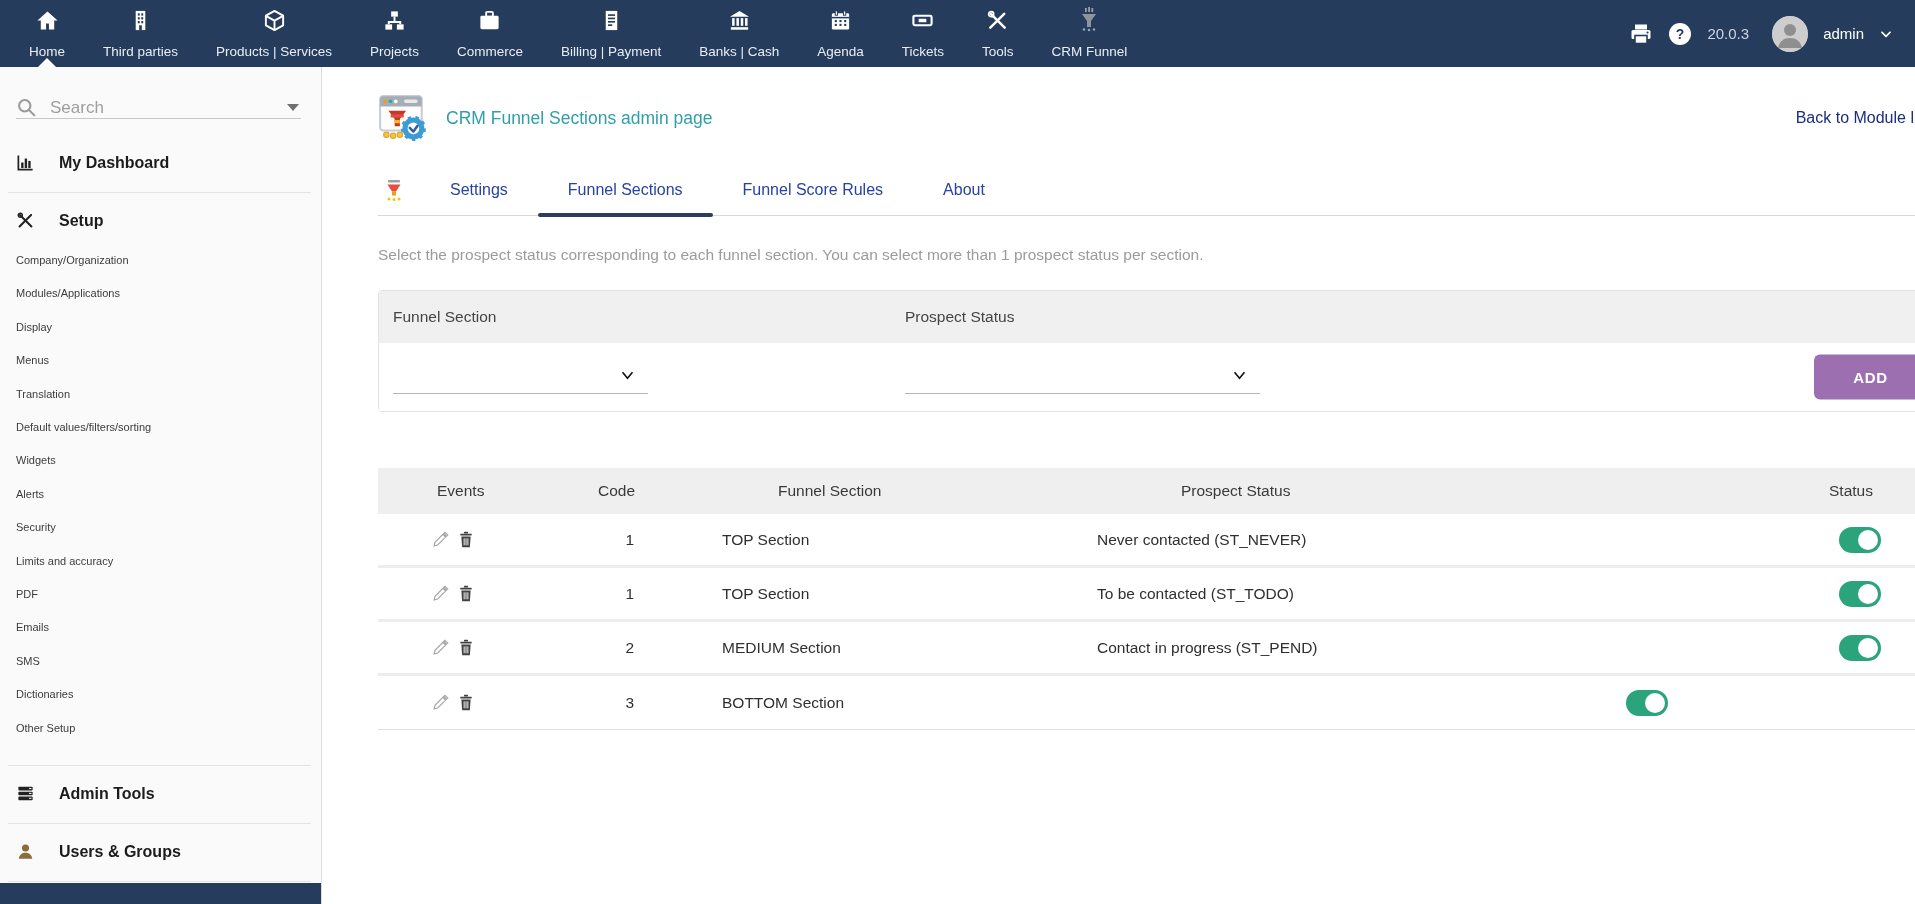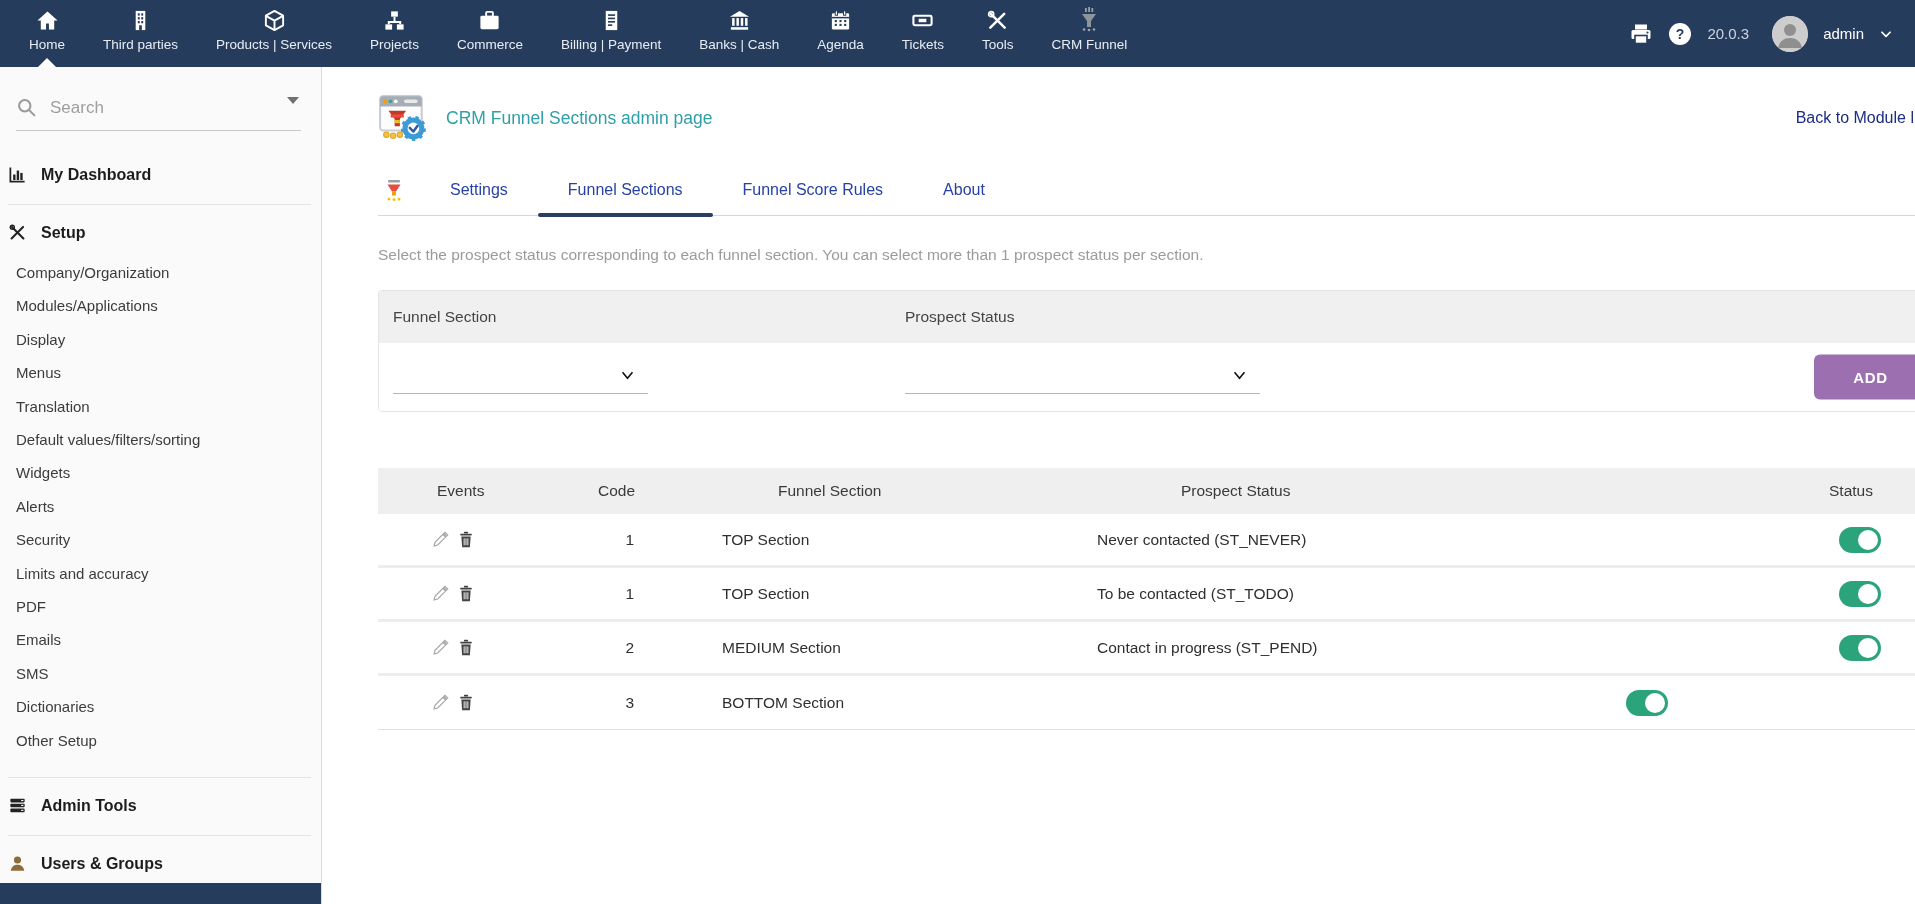--- a/index.html
+++ b/index.html
@@ -3,51 +3,51 @@
 <meta charset="utf-8">
 <style>
   * { box-sizing: border-box; margin: 0; padding: 0; }
   html,body { width:1915px; height:904px; overflow:hidden;
     font-family:"Liberation Sans", sans-serif; background:#fff; }
 
   
   .topnav { height:67px; background:#263c5c; display:flex; align-items:stretch; }
   .nav-items { display:flex; align-items:stretch; padding-left:10px; }
   .nav-item { position:relative; display:flex; flex-direction:column; align-items:center;
-    justify-content:flex-start; padding:6px 19px 8px; cursor:pointer; text-decoration:none; }
+    justify-content:space-between; padding:6px 19px 8px; cursor:pointer; text-decoration:none; }
   .nav-item .nav-icon { height:26px; display:flex; align-items:flex-end; justify-content:center; }
   .nav-item .nav-label { margin-top:5px; font-size:13.5px; color:#e9edf3; white-space:nowrap; }
   .nav-item.active::after { content:""; position:absolute; bottom:0; left:50%;
     transform:translateX(-50%); border-left:9px solid transparent;
     border-right:9px solid transparent; border-bottom:9px solid #ffffff; }
   .nav-right { margin-left:auto; display:flex; align-items:center; gap:15px; padding-right:22px; }
   .nav-version { color:#ccd4e2; font-size:15px; }
   .avatar { width:36px; height:36px; border-radius:50%; background:#cfcfcf; overflow:hidden;
     display:flex; align-items:center; justify-content:center; margin-left:8px; }
   .nav-user { color:#ffffff; font-size:15px; }
 
   
   .layout { display:flex; height:837px; }
 
   
   .sidebar { position:relative; width:322px; background:#fafafa; border-right:1px solid #ddd;
     flex:none; }
-  .search-row { display:flex; gap:13px; margin:30px 20px 0 16px;
-    border-bottom:1px solid #c8c8c8; padding-bottom:12px; }
+  .search-row { display:flex; align-items:center; gap:13px; margin:30px 20px 0 16px;
+    border-bottom:1px solid #c8c8c8; }
   .search-input { border:none; outline:none; background:transparent; flex:1;
     font-size:17px; color:#555; font-family:"Liberation Sans", sans-serif; }
   .search-input::placeholder { color:#9e9e9e; }
   .search-caret { width:0; height:0; border-left:6px solid transparent;
     border-right:6px solid transparent; border-top:7px solid #707070; margin-right:2px; }
-  .side-head { display:flex; align-items:center; gap:14px; padding:0 8px;
+  .side-head { display:flex; align-items:center; gap:24px; padding:0 16px;
     font-size:16px; font-weight:bold; color:#1c1c1c; }
   .side-head.dashboard { margin-top:34px; }
   .side-divider { border:none; border-top:1px solid #e3e3e3; margin:20px 10px 18px 8px; }
   .side-items { list-style:none; margin-top:14px; }
-  .side-items li { padding:0 16px; line-height:33.4px; font-size:15px; color:#3c3c3c;
+  .side-items li { padding:0 16px; line-height:33.4px; font-size:11px; color:#3c3c3c;
     cursor:pointer; white-space:nowrap; }
   .sidebar-footer { position:absolute; bottom:0; left:0; width:100%; height:21px;
     background:#263c5c; }
 
   
   .main { flex:1; padding:26px 46px 0 56px; background:#fff; }
   .page-head { display:flex; align-items:center; }
   .page-title { margin-left:18px; font-size:17.5px; font-weight:normal; color:#2f9fa8; }
   .back-link { margin-left:auto; font-size:16px; color:#1c2b84; text-decoration:none; }
 

